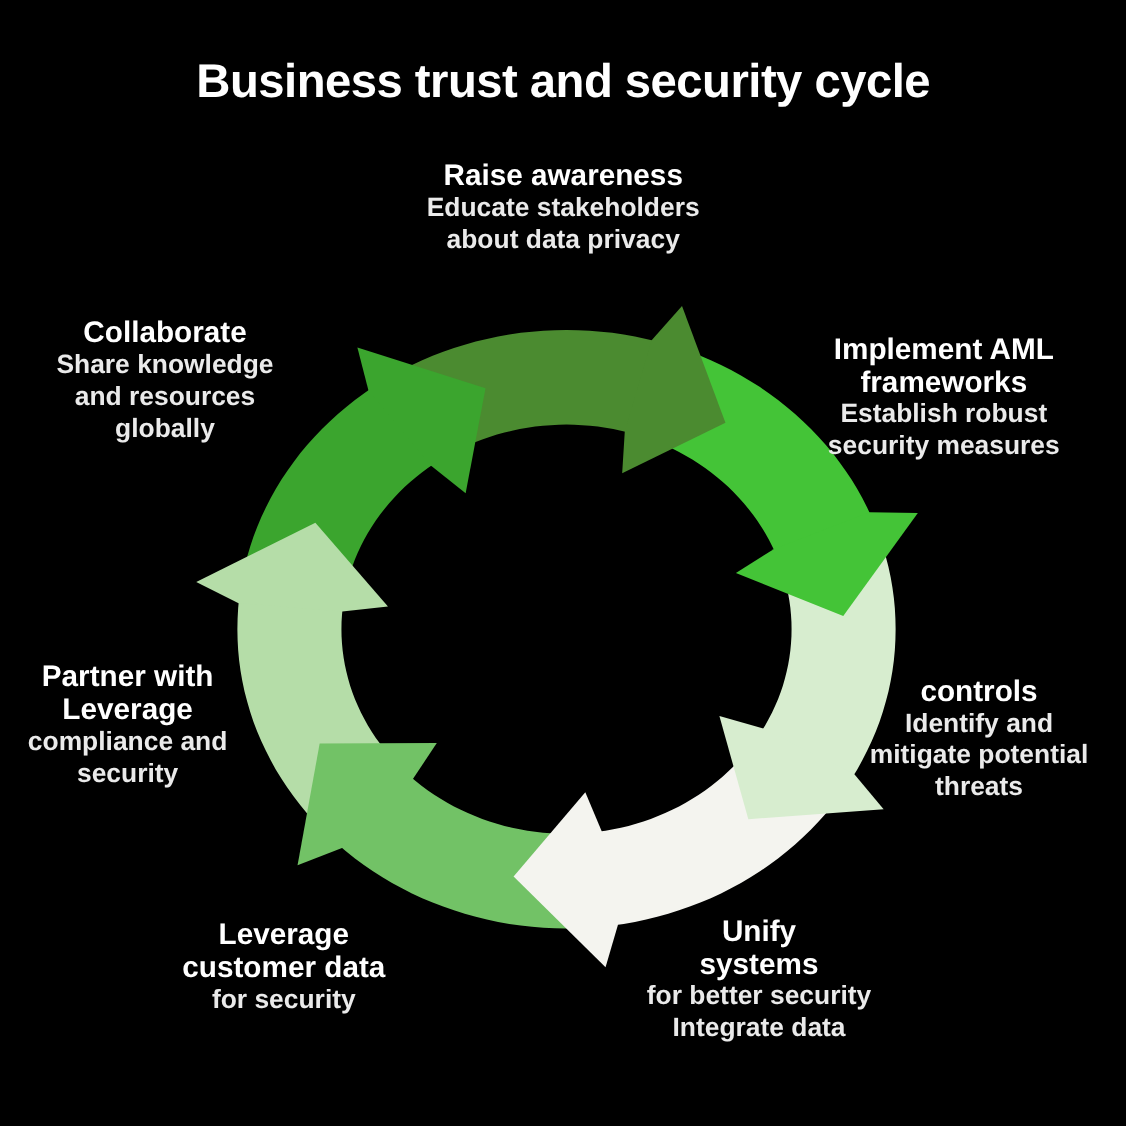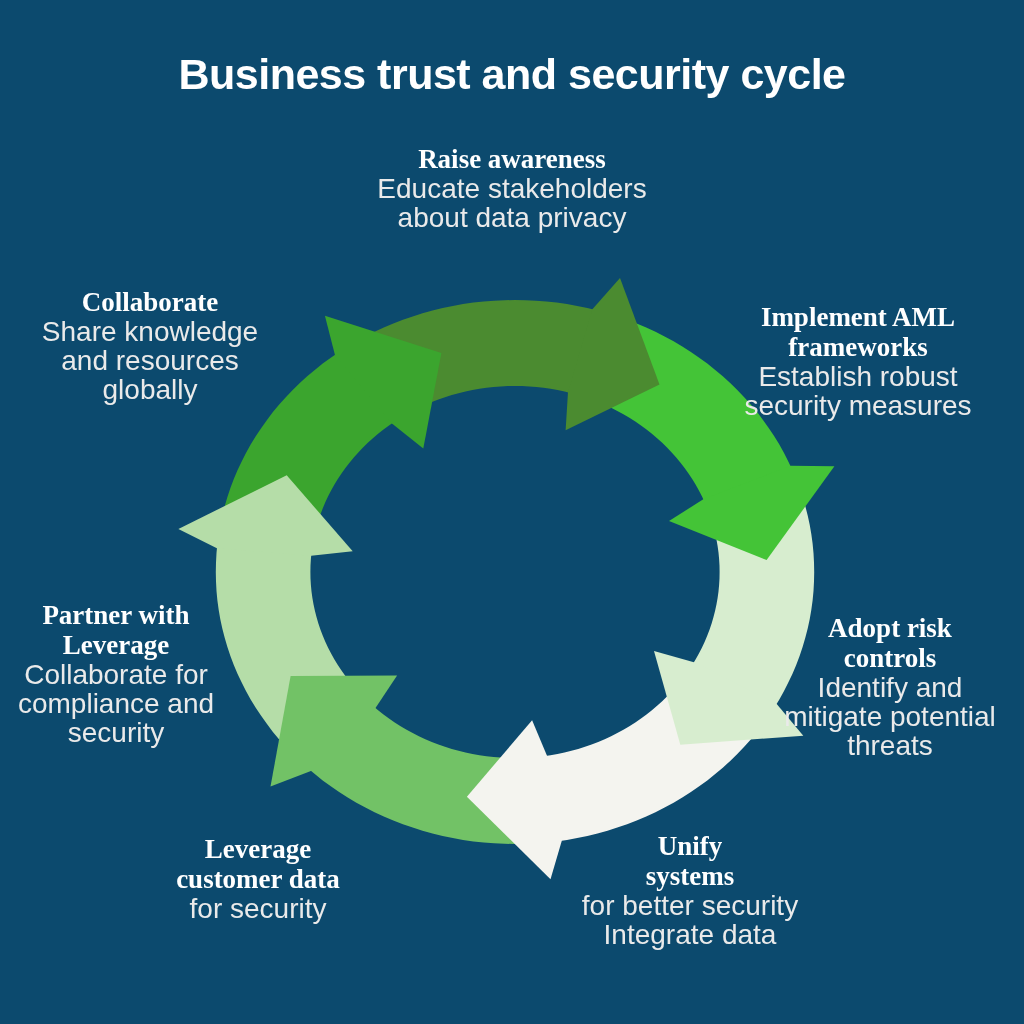--- a/index.html
+++ b/index.html
@@ -33,33 +33,32 @@
   }
   .step-label {
     position: absolute;
     text-align: center;
   }
   .step-heading-line {
     font-size: 27px;
     font-weight: 700;
     line-height: 30px;
     color: #ffffff;
-    font-family: Liberation Serif, serif;
   }
   .step-body-line {
-    font-size: 28px;
-    font-weight: 400;
+    font-size: 24px;
+    font-weight: 700;
     line-height: 29px;
     color: #eaeaea;
   }
 </style>
 </head>
 <body>
 
-<div id="canvas" style="background: #0c4a6e;">
+<div id="canvas" style="background: #000000;">
   <svg id="cycle-svg" width="1024" height="1024" viewBox="0 0 1024 1024">
       <polygon points="347.7,346.5 356.4,341.3 365.4,336.4 374.5,331.8 383.8,327.5 393.3,323.5 402.9,319.8 412.7,316.4 422.5,313.3 432.5,310.5 442.6,308.1 452.8,305.9 463.0,304.1 473.4,302.6 483.7,301.5 494.1,300.7 504.6,300.2 515.0,300.0 525.4,300.2 535.9,300.7 546.3,301.5 556.6,302.6 567.0,304.1 577.2,305.9 587.4,308.1 597.5,310.5 607.5,313.3 607.5,313.3 578.2,395.1 571.4,393.2 564.5,391.5 557.5,390.1 550.5,388.8 543.5,387.8 536.4,387.0 529.3,386.5 522.1,386.1 515.0,386.0 507.9,386.1 500.7,386.5 493.6,387.0 486.5,387.8 479.5,388.8 472.5,390.1 465.5,391.5 458.6,393.2 451.8,395.1 445.0,397.2 438.4,399.5 431.8,402.1 425.3,404.8 418.9,407.8 412.7,410.9 406.6,414.3 400.6,417.8 400.6,417.8" fill="#4b8b30"></polygon>
       <polygon points="607.5,313.3 617.3,316.4 627.1,319.8 636.7,323.5 646.2,327.5 655.5,331.8 664.6,336.4 673.6,341.3 682.3,346.5 690.9,351.9 699.2,357.7 707.3,363.6 715.2,369.9 722.8,376.3 730.2,383.1 737.3,390.0 744.2,397.2 750.8,404.5 757.1,412.1 763.0,419.9 768.7,427.9 774.1,436.0 779.2,444.3 783.9,452.8 788.3,461.4 792.4,470.1 796.2,479.0 796.2,479.0 707.3,508.4 704.7,502.3 701.9,496.3 698.9,490.5 695.7,484.7 692.2,479.0 688.5,473.4 684.6,468.0 680.5,462.7 676.2,457.5 671.7,452.4 667.0,447.5 662.2,442.8 657.1,438.2 651.9,433.8 646.5,429.5 641.0,425.4 635.3,421.5 629.4,417.8 623.4,414.3 617.3,410.9 611.1,407.8 604.7,404.8 598.2,402.1 591.6,399.5 585.0,397.2 578.2,395.1 578.2,395.1" fill="#44c437"></polygon>
       <polygon points="796.2,479.0 799.6,487.9 802.6,497.0 805.3,506.2 807.7,515.4 809.7,524.8 811.3,534.1 812.6,543.6 813.5,553.0 814.0,562.5 814.2,572.0 814.0,581.5 813.5,591.0 812.6,600.4 811.3,609.9 809.7,619.2 807.7,628.6 805.3,637.8 802.6,647.0 799.6,656.1 796.2,665.0 792.4,673.9 788.3,682.6 783.9,691.2 779.2,699.7 774.1,708.0 768.7,716.1 768.7,716.1 688.5,670.6 692.2,665.0 695.7,659.3 698.9,653.5 701.9,647.7 704.7,641.7 707.3,635.6 709.6,629.5 711.7,623.3 713.5,617.0 715.1,610.7 716.5,604.3 717.6,597.9 718.5,591.4 719.1,585.0 719.5,578.5 719.6,572.0 719.5,565.5 719.1,559.0 718.5,552.6 717.6,546.1 716.5,539.7 715.1,533.3 713.5,527.0 711.7,520.7 709.6,514.5 707.3,508.4 707.3,508.4" fill="#d7edcf"></polygon>
       <polygon points="768.7,716.1 763.0,724.1 757.1,731.9 750.8,739.5 744.2,746.8 737.3,754.0 730.2,760.9 722.8,767.7 715.2,774.1 707.3,780.4 699.2,786.3 690.9,792.1 682.3,797.5 673.6,802.7 664.6,807.6 655.5,812.2 646.2,816.5 636.7,820.5 627.1,824.2 617.3,827.6 607.5,830.7 597.5,833.5 587.4,835.9 577.2,838.1 567.0,839.9 556.6,841.4 546.3,842.5 546.3,842.5 536.4,757.0 543.5,756.2 550.5,755.2 557.5,753.9 564.5,752.5 571.4,750.8 578.2,748.9 585.0,746.8 591.6,744.5 598.2,741.9 604.7,739.2 611.1,736.2 617.3,733.1 623.4,729.7 629.4,726.2 635.3,722.5 641.0,718.6 646.5,714.5 651.9,710.2 657.1,705.8 662.2,701.2 667.0,696.5 671.7,691.6 676.2,686.5 680.5,681.3 684.6,676.0 688.5,670.6 688.5,670.6" fill="#f4f4ef"></polygon>
       <polygon points="546.3,842.5 535.9,843.3 525.4,843.8 515.0,844.0 504.6,843.8 494.1,843.3 483.7,842.5 473.4,841.4 463.0,839.9 452.8,838.1 442.6,835.9 432.5,833.5 422.5,830.7 412.7,827.6 402.9,824.2 393.3,820.5 383.8,816.5 374.5,812.2 365.4,807.6 356.4,802.7 347.7,797.5 339.1,792.1 330.8,786.3 322.7,780.4 314.8,774.1 307.2,767.7 299.8,760.9 299.8,760.9 367.8,701.2 372.9,705.8 378.1,710.2 383.5,714.5 389.0,718.6 394.7,722.5 400.6,726.2 406.6,729.7 412.7,733.1 418.9,736.2 425.3,739.2 431.8,741.9 438.4,744.5 445.0,746.8 451.8,748.9 458.6,750.8 465.5,752.5 472.5,753.9 479.5,755.2 486.5,756.2 493.6,757.0 500.7,757.5 507.9,757.9 515.0,758.0 522.1,757.9 529.3,757.5 536.4,757.0 536.4,757.0" fill="#72c266"></polygon>
       <polygon points="299.8,760.9 292.7,754.0 285.8,746.8 279.2,739.5 272.9,731.9 267.0,724.1 261.3,716.1 255.9,708.0 250.8,699.7 246.1,691.2 241.7,682.6 237.6,673.9 233.8,665.0 230.4,656.1 227.4,647.0 224.7,637.8 222.3,628.6 220.3,619.2 218.7,609.9 217.4,600.4 216.5,591.0 216.0,581.5 215.8,572.0 216.0,562.5 216.5,553.0 217.4,543.6 218.7,534.1 218.7,534.1 312.4,546.1 311.5,552.6 310.9,559.0 310.5,565.5 310.4,572.0 310.5,578.5 310.9,585.0 311.5,591.4 312.4,597.9 313.5,604.3 314.9,610.7 316.5,617.0 318.3,623.3 320.4,629.5 322.7,635.6 325.3,641.7 328.1,647.7 331.1,653.5 334.3,659.3 337.8,665.0 341.5,670.6 345.4,676.0 349.5,681.3 353.8,686.5 358.3,691.6 363.0,696.5 367.8,701.2 367.8,701.2" fill="#b5dda8"></polygon>
       <polygon points="218.7,534.1 220.3,524.8 222.3,515.4 224.7,506.2 227.4,497.0 230.4,487.9 233.8,479.0 237.6,470.1 241.7,461.4 246.1,452.8 250.8,444.3 255.9,436.0 261.3,427.9 267.0,419.9 272.9,412.1 279.2,404.5 285.8,397.2 292.7,390.0 299.8,383.1 307.2,376.3 314.8,369.9 322.7,363.6 330.8,357.7 339.1,351.9 347.7,346.5 347.7,346.5 400.6,417.8 394.7,421.5 389.0,425.4 383.5,429.5 378.1,433.8 372.9,438.2 367.8,442.8 363.0,447.5 358.3,452.4 353.8,457.5 349.5,462.7 345.4,468.0 341.5,473.4 337.8,479.0 334.3,484.7 331.1,490.5 328.1,496.3 325.3,502.3 322.7,508.4 320.4,514.5 318.3,520.7 316.5,527.0 314.9,533.3 313.5,539.7 312.4,546.1 312.4,546.1" fill="#3ba52e"></polygon>
       <polygon points="592.4,309.3 620.0,278.1 659.5,384.4 565.6,430.3 568.0,392.3" fill="#4b8b30"></polygon>
       <polygon points="790.4,465.7 834.4,466.3 766.6,560.0 669.0,521.0 703.3,499.3" fill="#44c437"></polygon>
@@ -76,41 +75,39 @@
         <div class="step-body-line">Educate stakeholders</div>
         <div class="step-body-line">about data privacy</div>
       </div>
       <div class="step-label" style="left: 723px; top: 288px; width: 270px; margin-top: 14px;">
         <div class="step-heading-line">Implement AML</div>
         <div class="step-heading-line">frameworks</div>
         <div class="step-body-line">Establish robust</div>
         <div class="step-body-line">security measures</div>
       </div>
       <div class="step-label" style="left: 764px; top: 613px; width: 252px;">
-        <div class="step-heading-line">Adopt risk</div>
         <div class="step-heading-line">controls</div>
         <div class="step-body-line">Identify and</div>
         <div class="step-body-line">mitigate potential</div>
         <div class="step-body-line">threats</div>
       </div>
       <div class="step-label" style="left: 565px; top: 831px; width: 250px;">
         <div class="step-heading-line">Unify</div>
         <div class="step-heading-line">systems</div>
         <div class="step-body-line">for better security</div>
         <div class="step-body-line">Integrate data</div>
       </div>
       <div class="step-label" style="left: 103px; top: 834px; width: 310px;">
         <div class="step-heading-line">Leverage</div>
         <div class="step-heading-line">customer data</div>
         <div class="step-body-line">for security</div>
       </div>
       <div class="step-label" style="left: 0px; top: 600px; width: 232px;">
         <div class="step-heading-line">Partner with</div>
         <div class="step-heading-line">Leverage</div>
-        <div class="step-body-line">Collaborate for</div>
         <div class="step-body-line">compliance and</div>
         <div class="step-body-line">security</div>
       </div>
       <div class="step-label" style="left: 15px; top: 287px; width: 270px;">
         <div class="step-heading-line">Collaborate</div>
         <div class="step-body-line">Share knowledge</div>
         <div class="step-body-line">and resources</div>
         <div class="step-body-line">globally</div>
       </div>
     </div>

